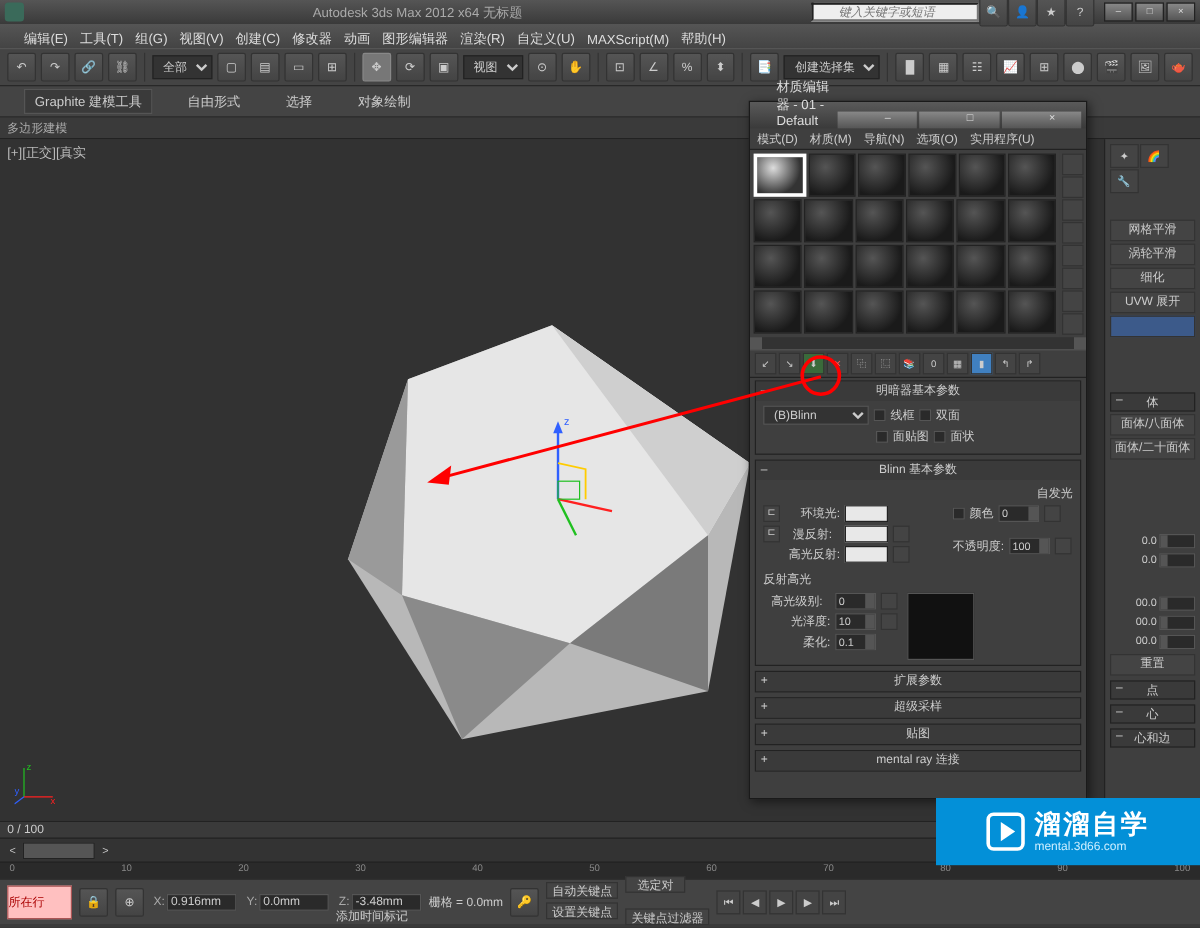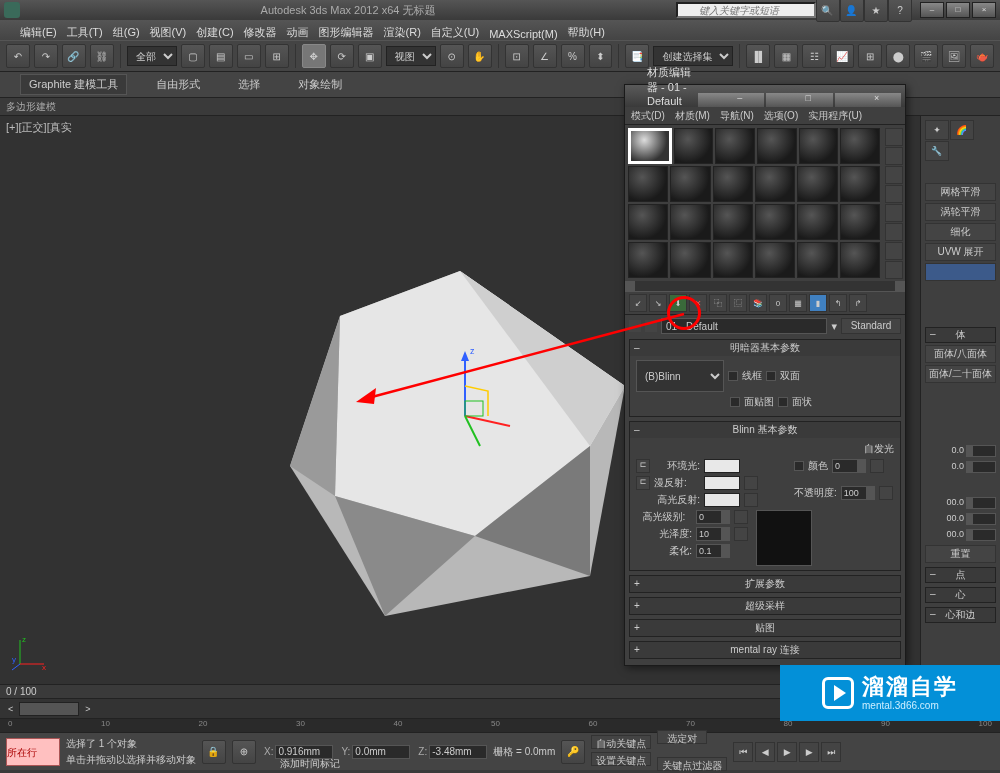--- a/index.html
+++ b/index.html
@@ -81,21 +81,21 @@
 .matname-row .pick { width: 12px; height: 12px; background: #444; }
 .matname-row .nm { flex: 1; height: 16px; background: #2a2a2a; border: 1px solid #555; color: #ccc; font-size: 10px; padding: 0 4px; }
 .matname-row .typ { width: 60px; height: 16px; background: #444; border: 1px solid #333; font-size: 10px; text-align: center; line-height: 14px; }
 
 .rollout { border: 1px solid #222; margin: 2px 4px; }
 .rollout .rh { height: 16px; background: #3a3a3a; font-size: 10px; text-align: center; line-height: 16px; position: relative; }
 .rollout .rh::before { content: "–"; position: absolute; left: 4px; }
 .rollout .rh.collapsed::before { content: "+"; }
 .rollout .rb { padding: 4px 6px; font-size: 10px; }
 .rowflex { display: flex; align-items: center; gap: 4px; margin-bottom: 3px; }
-.shaderdrop { width: 88px; height: 32px; background: #333; border: 1px solid #555; color: #ccc; font-size: 10px; padding: 0 4px; }
+.shaderdrop { width: 88px; height: 16px; background: #333; border: 1px solid #555; color: #ccc; font-size: 10px; padding: 0 4px; }
 .cb { width: 10px; height: 10px; background: #2a2a2a; border: 1px solid #555; display: inline-block; }
 .lbl { font-size: 10px; }
 .swatch { width: 36px; height: 14px; background: #e8e8e8; border: 1px solid #222; }
 .spin2 { width: 34px; height: 14px; background: #2a2a2a; border: 1px solid #555; display: flex; align-items: center; padding-left: 2px; color: #ccc; font-size: 9px; position: relative; }
 .spin2 i { position: absolute; right: 0; top: 0; bottom: 0; width: 8px; background: #555; }
 .lockbtn { width: 14px; height: 14px; background: #444; border: 1px solid #333; font-size: 8px; text-align: center; }
 .hl-preview { width: 56px; height: 56px; background: #111; border: 1px solid #555; }
 
 
 .timebar { height: 14px; background: #3a3a3a; border-top: 1px solid #222; display: flex; align-items: center; padding: 0 6px; font-size: 10px; }
@@ -306,24 +306,20 @@
     <span>40</span>
     <span>50</span>
   <span>60</span>
     <span>70</span>
     <span>80</span>
   <span>90</span>
     <span>100</span>
 </div>
 <div class="statusrow">
   <span class="anim-btn">所在行</span>
-  <div class="sel-info">
-    <span>选择了 1 个对象</span>
-    <span>单击并拖动以选择并移动对象</span>
-  </div>
   <span class="toolbtn">🔒</span>
   <span class="toolbtn">⊕</span>
   <span class="coord">
       <b>X:</b>
       <span class="cv">0.916mm</span>
     </span>
   <span class="coord">
       <b>Y:</b>
       <span class="cv">0.0mm</span>
     </span>
@@ -423,27 +419,20 @@
     <span class="tb" style="color:#f55">✕</span>
     <span class="tb">⿻</span>
     <span class="tb">⿺</span>
     <span class="tb">📚</span>
     <span class="tb">0</span>
     <span class="tb">▦</span>
     <span class="tb" style="background:#4080c0">▮</span>
     <span class="tb">↰</span>
     <span class="tb">↱</span>
   </div>
-  <div class="matname-row">
-    <span class="pick"></span>
-    <span class="pick"></span>
-    <input class="nm" value="01 - Default" style="">
-    <span>▾</span>
-    <span class="typ">Standard</span>
-  </div>
 
   <div class="rollout">
     <div class="rh">明暗器基本参数</div>
     <div class="rb">
       <div class="rowflex">
         <select class="shaderdrop"><option>(B)Blinn</option></select>
         <span class="cb"></span>
           <span class="lbl">线框</span>
         <span class="cb"></span>
           <span class="lbl">双面</span>
@@ -465,21 +454,21 @@
       </div>
       <div style="display:flex;gap:6px">
         <div style="flex:1">
           <div class="rowflex">
               <span class="lockbtn">⊏</span>
               <span class="lbl" style="width:46px;text-align:right">环境光:</span>
               <span class="swatch"></span>
             </div>
           <div class="rowflex">
               <span class="lockbtn">⊏</span>
-              <span class="lbl" style="width:46px;text-align:left">漫反射:</span>
+              <span class="lbl" style="width:46px;text-align:center">漫反射:</span>
               <span class="swatch"></span>
               <span class="lockbtn"></span>
             </div>
           <div class="rowflex">
               <span style="width:14px"></span>
               <span class="lbl" style="width:46px;text-align:right">高光反射:</span>
               <span class="swatch"></span>
               <span class="lockbtn"></span>
             </div>
         </div>
@@ -497,20 +486,21 @@
           <div class="rowflex">
               <span class="lbl">不透明度:</span>
               <span class="spin2">
                 <span>100</span>
                 <i></i>
               </span>
               <span class="lockbtn"></span>
             </div>
         </div>
       </div>
+      <div class="lbl" style="margin:4px 0">反射高光</div>
       <div style="display:flex;gap:8px">
         <div>
           <div class="rowflex">
               <span class="lbl" style="width:56px;text-align:center">高光级别:</span>
               <span class="spin2">
                 <span>0</span>
                 <i></i>
               </span>
               <span class="lockbtn"></span>
             </div>

